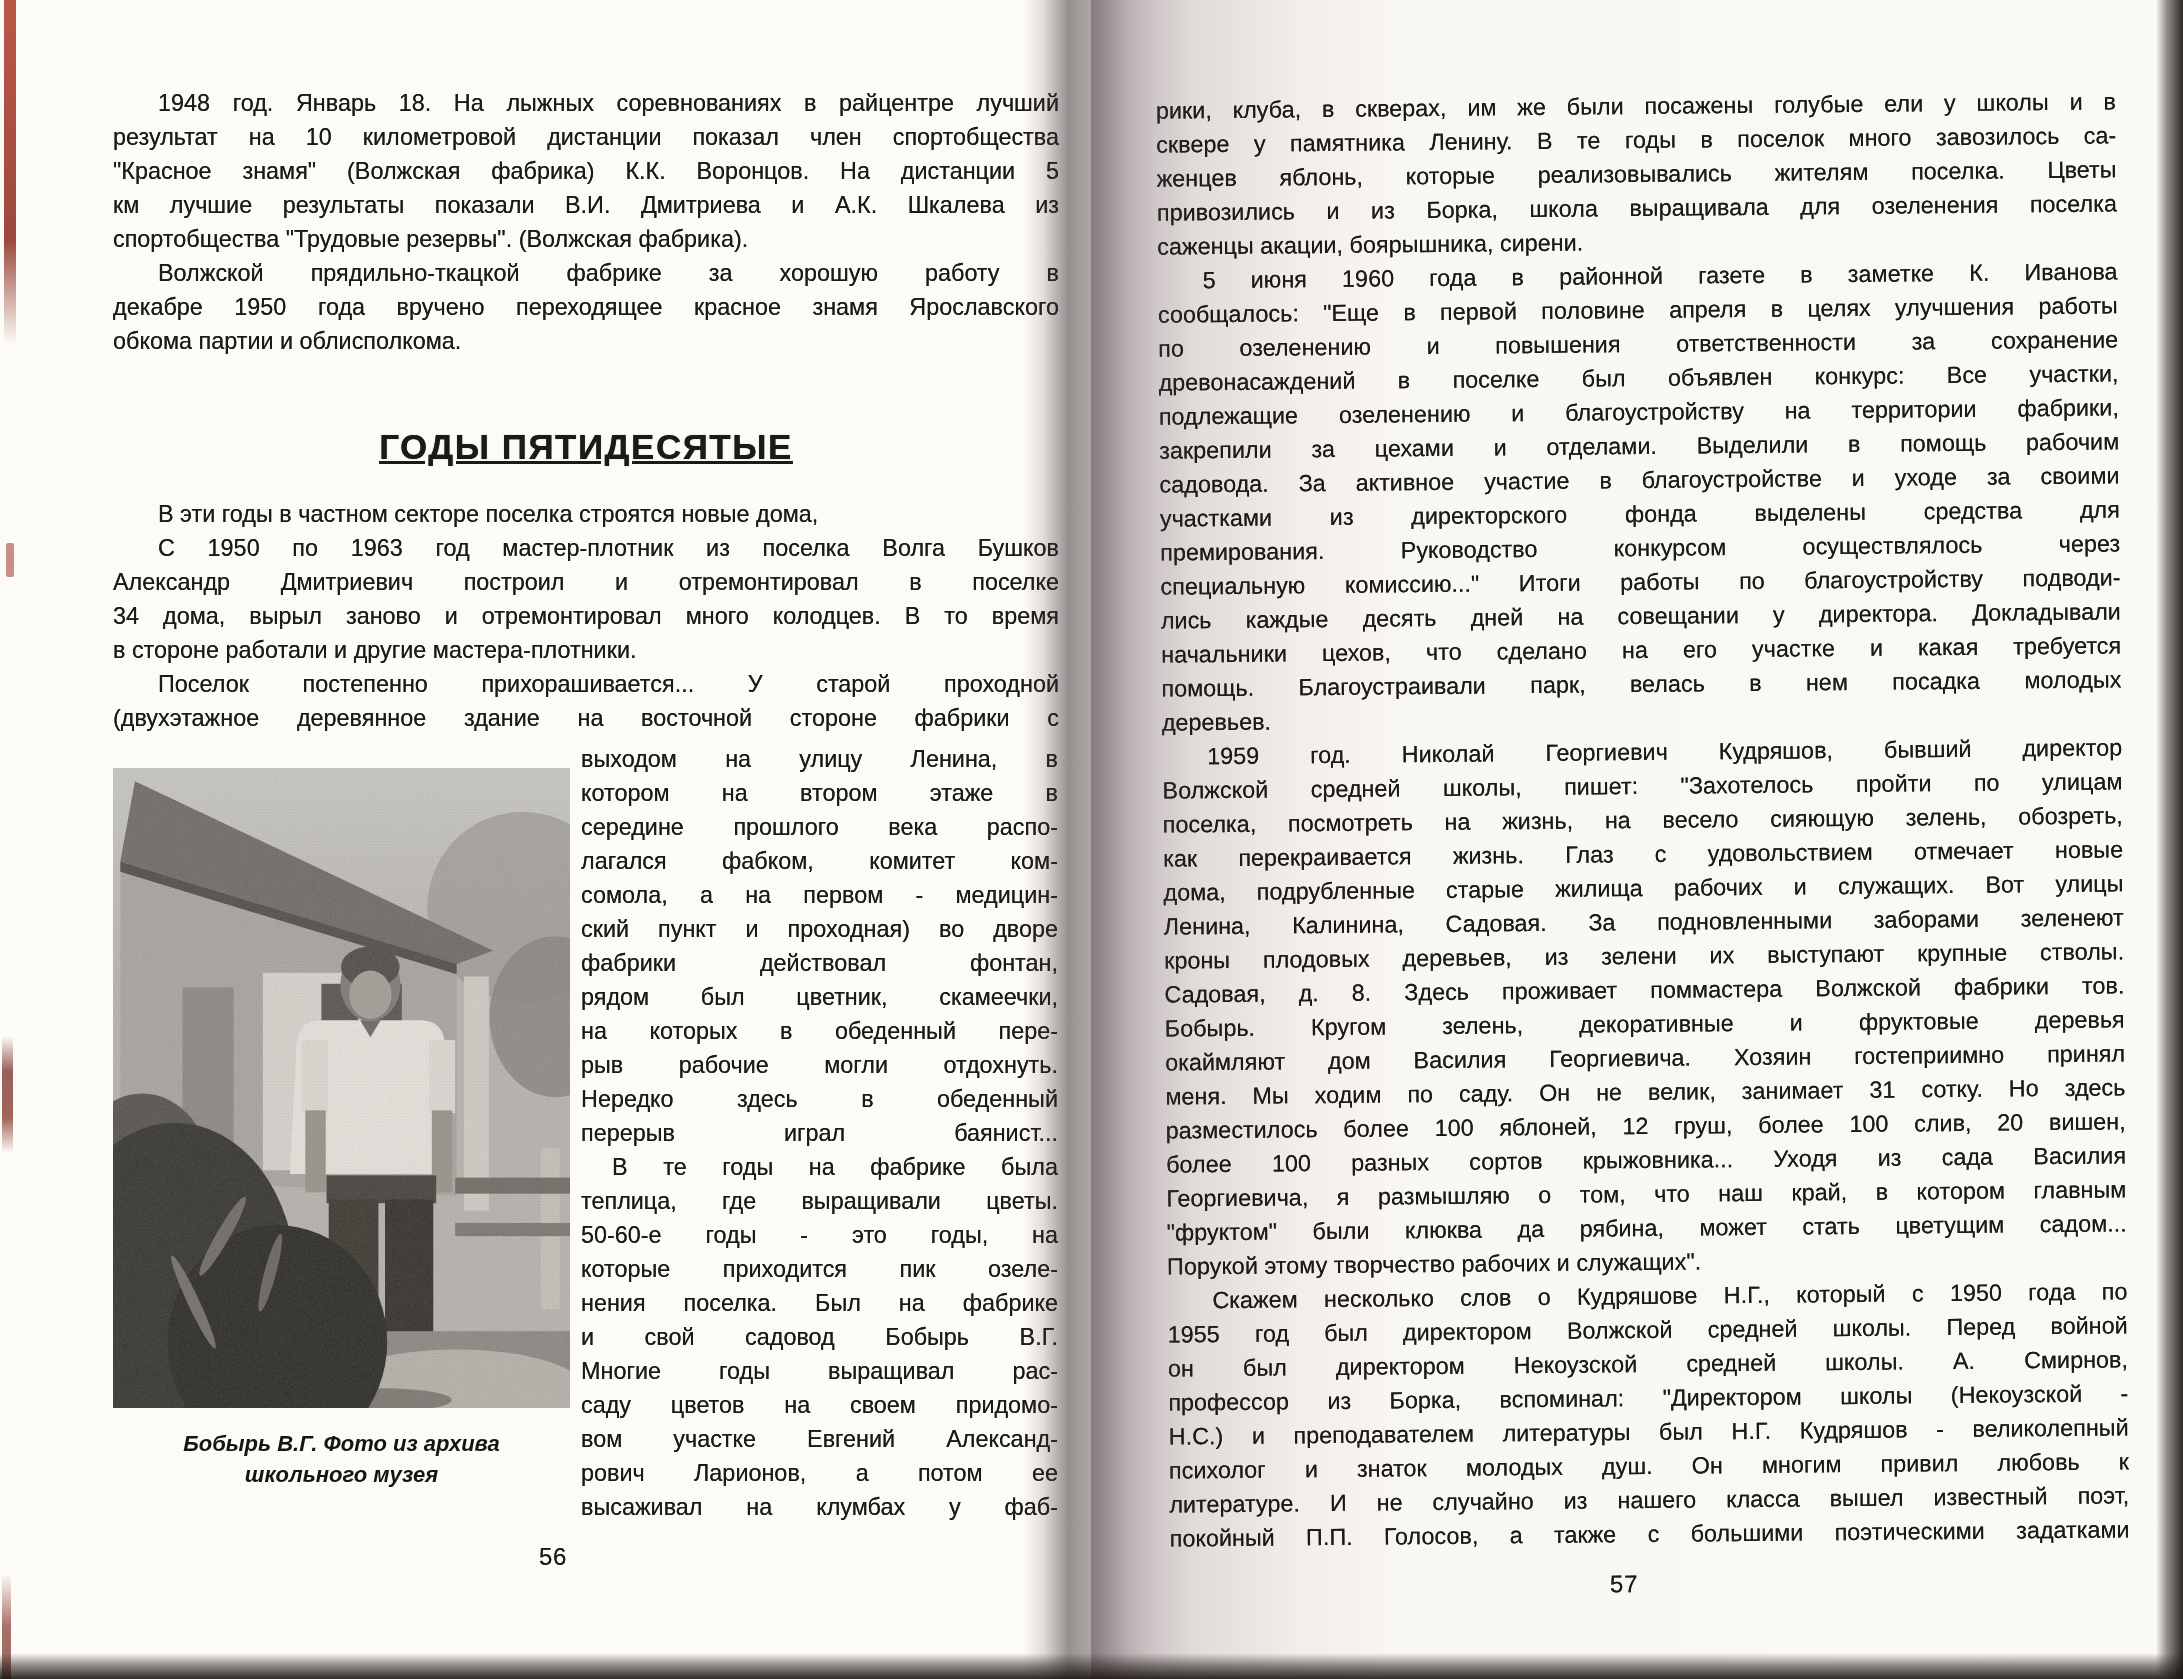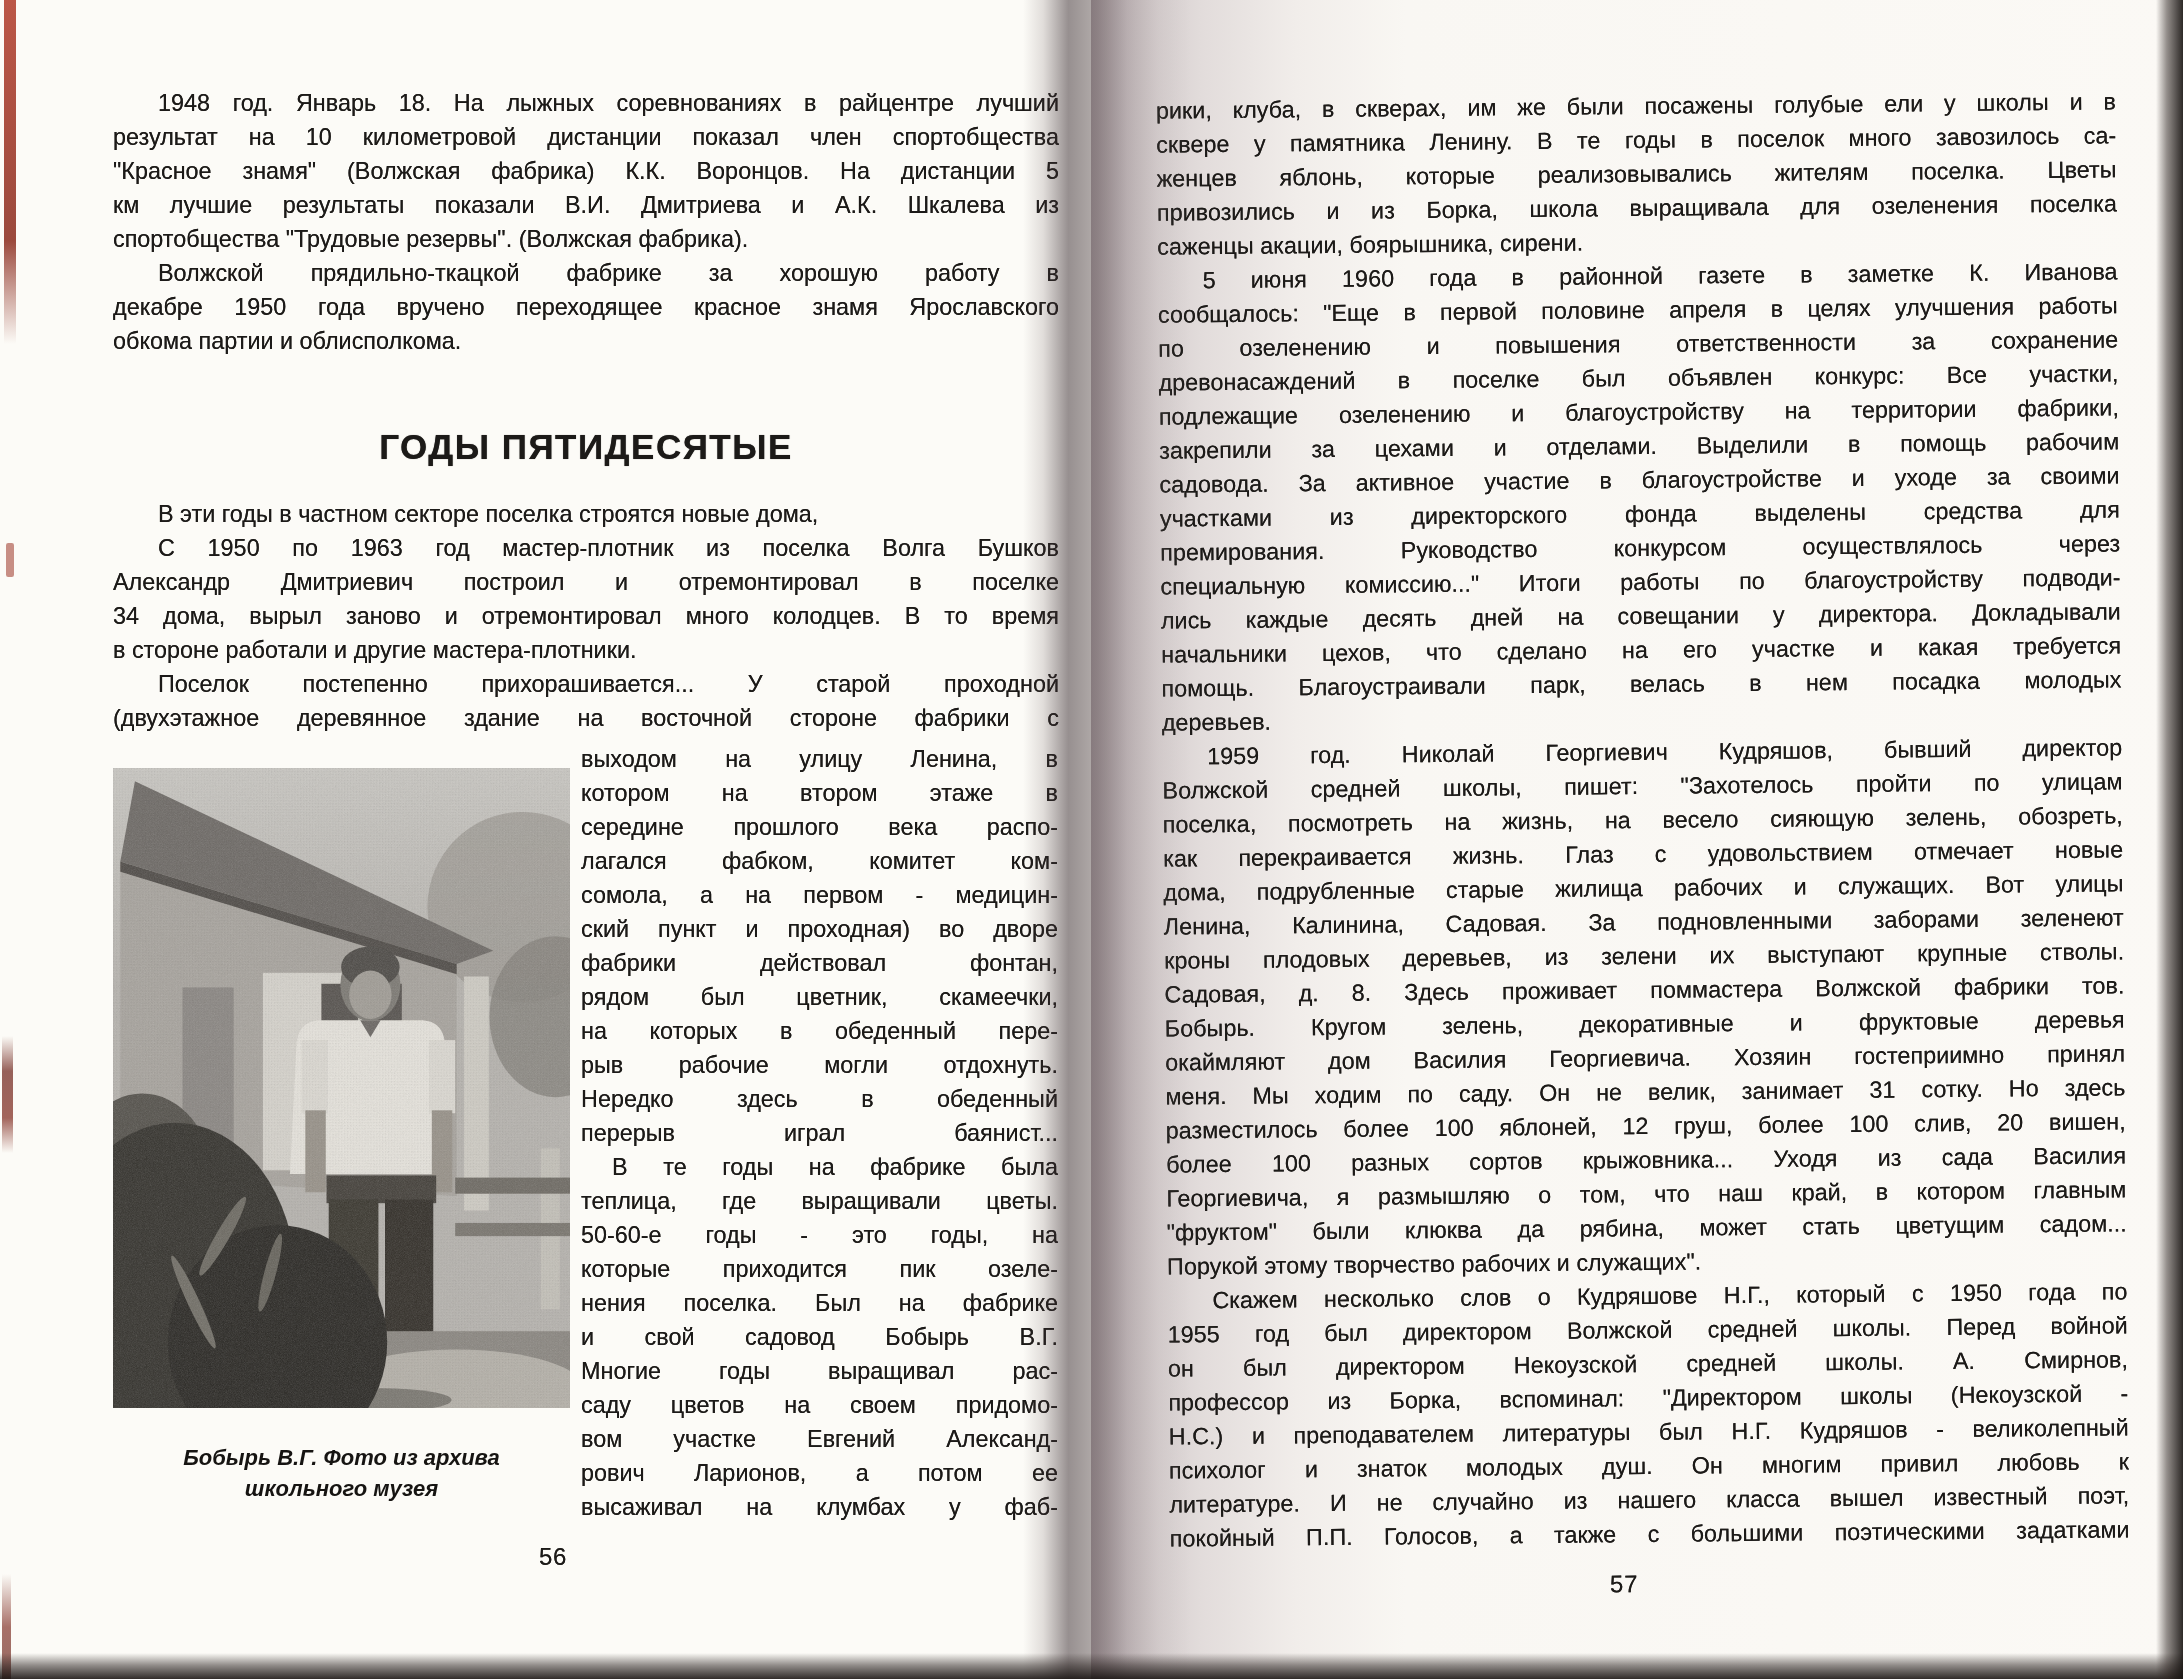--- a/index.html
+++ b/index.html
@@ -20,26 +20,26 @@
   .rcol { position:absolute; left:72px; top:89px; width:960px;
           transform:rotate(-0.55deg); transform-origin:50% 50%; }
   .para { font-size:23.4px; line-height:34px;
           text-shadow:0 0 0.6px rgba(25,22,20,0.85); }
   .para div { text-align:justify; text-align-last:justify; min-height:34px; }
   .para:not(.all-just) div:last-child { text-align-last:left; }
   .indent div:first-child { text-indent:45px; }
   .indent-sm div:first-child { text-indent:31px; }
   .heading { font-size:35px; font-weight:700; letter-spacing:1.5px;
              text-align:center; margin:67px 0 28px 0; line-height:44px;
-             text-shadow:0 0 0.7px rgba(20,18,16,0.9); }
+             text-shadow:0 0 0.7px rgba(20,18,16,0.9);text-decoration:underline; }
   .photo-row { display:flex; margin-top:7.3px; }
   .photo-col { width:457px; flex:0 0 457px; }
   .photo { margin-top:26px; width:457px; height:640px; background:#b6b3ae; }
   .photo svg { display:block; width:100%; height:100%; }
-  .caption { margin-top:34px; font-style:italic; font-weight:600;
+  .caption { margin-top:20px; font-style:italic; font-weight:600;
              font-size:22px; line-height:31px; text-align:center; color:#161412; }
   .beside { width:477px; margin-left:11px; }
   .pagenum { margin-top:19px; text-align:center; font-size:24px;
              letter-spacing:0.7px; text-shadow:0 0 0.6px rgba(25,22,20,0.85); }
   .pagenum.left-n { transform:translateX(-33px); }
   .pagenum.right-n { transform:translateX(-26px); }
 
   
   .gutter-shadow { position:absolute; left:1023px; top:0; width:168px; height:1680px;
     background:linear-gradient(90deg, rgba(82,64,66,0) 0%, rgba(82,64,66,0.16) 12%,

